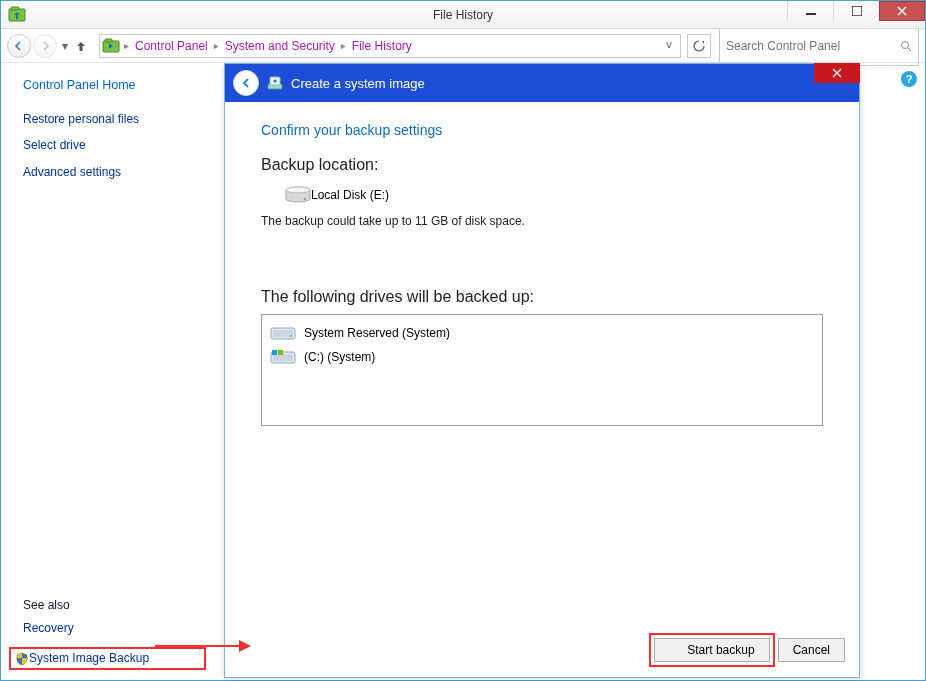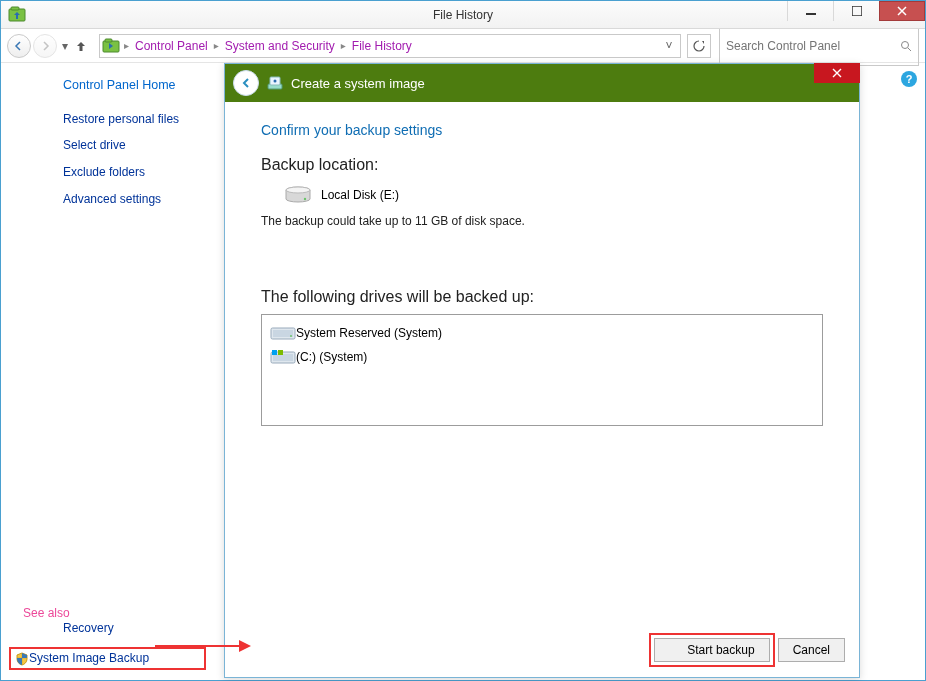--- a/index.html
+++ b/index.html
@@ -28,44 +28,44 @@
   .bc-spacer { flex:1; }
   .bc-dd { width:18px; color:#666; display:flex; align-items:center; justify-content:center;}
   .refresh { width:24px; height:24px; border:1px solid #c9c9c9; display:flex; align-items:center; justify-content:center; margin-right:6px;}
   .search { width: 200px; height:40px; border: 1px solid #c9c9c9; display:flex; align-items:center; padding:0 6px; color:#888;}
   .search input { border:none; outline:none; flex:1; font-size:12px; color:#555; background:transparent;}
   .search-icon { color:#888; }
 
   
   .body { flex:1; display:flex; position:relative; }
   .sidebar { width: 215px; padding: 14px 10px 10px 22px; display:flex; flex-direction:column; font-size:12px;}
-  .sidebar a { color:#003399; text-decoration:none; display:block; margin-bottom:10px; line-height:1.4;margin-left:40px;}
+  .sidebar a { color:#003399; text-decoration:none; display:block; margin-bottom:10px; line-height:1.4;}
   .sidebar .home { color:#0066cc; font-size:12.5px; margin-bottom:16px;}
   .sidebar .spacer { flex:1; }
-  .sidebar .seealso { color:#ec4899; margin-bottom:0;}
+  .sidebar .seealso { color:#0f172a; margin-bottom:8px;}
   .sib-row { display:flex; align-items:center; gap:0; border:2px solid #e33; padding:1px 4px; margin-left:-14px;}
   .shield-icon { width:14px; height:14px; display:inline-block;}
   .main { flex:1; position:relative; }
   .help { position:absolute; right:8px; top:8px; width:16px; height:16px; border-radius:50%; background:#2ca6e0; color:#fff; font-size:11px; font-weight:bold; display:flex; align-items:center; justify-content:center;}
 
   
   .wizard { position:absolute; left: 224px; top: 63px; width: 636px; height: 615px; background:#fff; border:1px solid #7ab4d6; box-shadow: 0 2px 8px rgba(0,0,0,.15);}
-  .wizard-title { height:38px; background:#4d7c0f; display:flex; align-items:center; padding: 0 8px; gap:8px; position:relative;}
+  .wizard-title { height:38px; background:#1d4ed8; display:flex; align-items:center; padding: 0 8px; gap:8px; position:relative;}
   .wizard-back { width:26px; height:26px; border-radius:50%; background:#fff; border:1px solid #cde; display:flex; align-items:center; justify-content:center; color:#2a8fc0;}
   .wizard-icon { width:16px; height:16px; }
   .wizard-title-text { color:#fff; font-size:13px; }
   .wizard-close { position:absolute; top:-1px; right:-1px; width:46px; height:20px; background:#c8171f; color:#fff; display:flex; align-items:center; justify-content:center;}
   .wizard-body { padding: 20px 36px 0 36px; height: calc(100% - 38px - 54px); overflow:hidden;}
   .wiz-head { color:#0f6db3; font-size:14px; margin-bottom:18px;}
   .wiz-label { font-size:16px; color:#222; margin-bottom:8px;}
-  .disk-row { display:flex; align-items:center; gap:10px; padding:4px 0 10px 24px;}
+  .disk-row { display:flex; align-items:center; padding:4px 0 10px 24px;}
   .disk-icon { width:26px; height:18px; }
   .wiz-note { font-size:12px; color:#222; margin-bottom: 60px;}
   .drive-box { border:1px solid #9c9c9c; height:112px; padding:6px 8px; font-size:12px;}
-  .drive-row { display:flex; align-items:center; padding:3px 0;}
+  .drive-row { display:flex; align-items:center; gap:8px; padding:3px 0;}
   .drive-thumb { width:26px; height:18px;}
   .wizard-footer { height:54px; display:flex; align-items:center; justify-content:flex-end; gap:8px; padding: 0 14px; border-top: 0;}
   .btn { height:24px; padding: 0 14px; border:1px solid #adadad; background:#f0f0f0; font-size:12px; cursor:pointer;}
   .btn.primary { outline:2px solid #e33; outline-offset:3px;padding-left:32px;}
 
   
   .anno-arrow { position:absolute; left: 155px; top: 639px; width: 96px; height: 14px; pointer-events:none; }
 
   
   svg { display:block; }
@@ -152,21 +152,20 @@
           </svg>
         </span>
     </div>
   </div>
 
   <div class="body">
     <div class="sidebar">
       <a href="#" class="home">Control Panel Home</a>
       <a href="#">Restore personal files</a>
       <a href="#">Select drive</a>
-      <a href="#">Exclude folders</a>
       <a href="#">Advanced settings</a>
       <div class="spacer"></div>
       <div class="seealso">See also</div>
       <a href="#">Recovery</a>
       <div class="sib-row">
         <span class="shield-icon">
           <svg viewBox="0 0 14 14">
               <path d="M7 1 L12 3 L12 7 C12 10 9.5 12.5 7 13 C4.5 12.5 2 10 2 7 L2 3 Z" fill="#f5c542" stroke="#c89a1e"></path>
               <path d="M7 1 L7 13" stroke="#c89a1e" stroke-width=".5"></path>
               <path d="M2 6 L12 6" stroke="#c89a1e" stroke-width=".5"></path>

